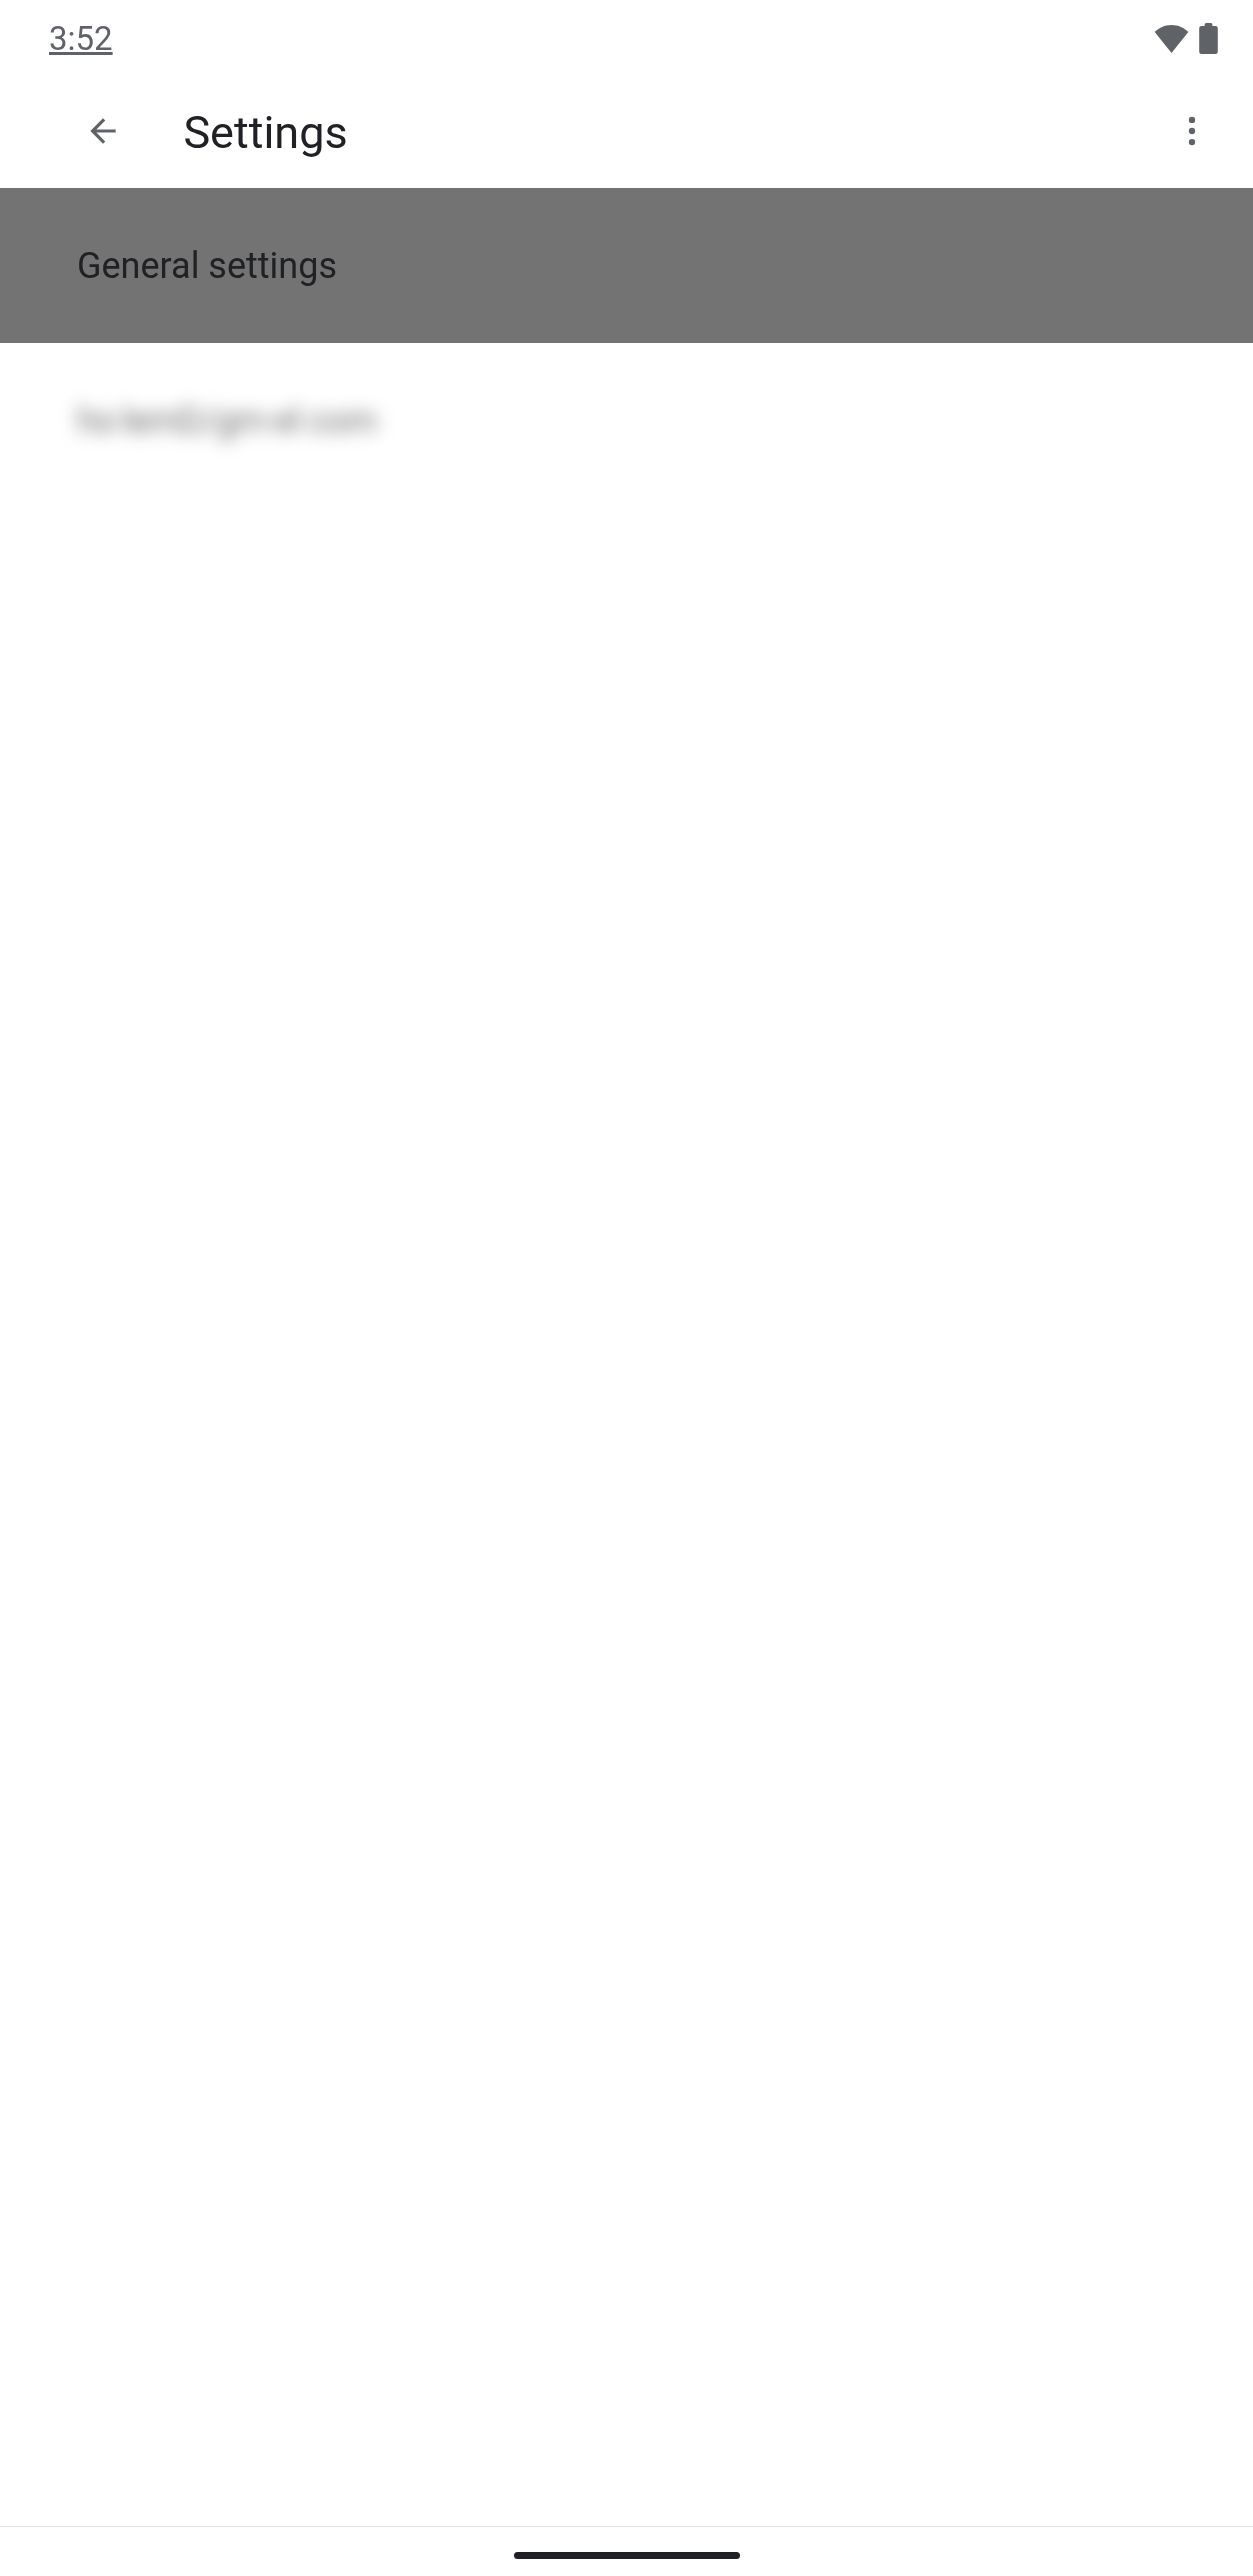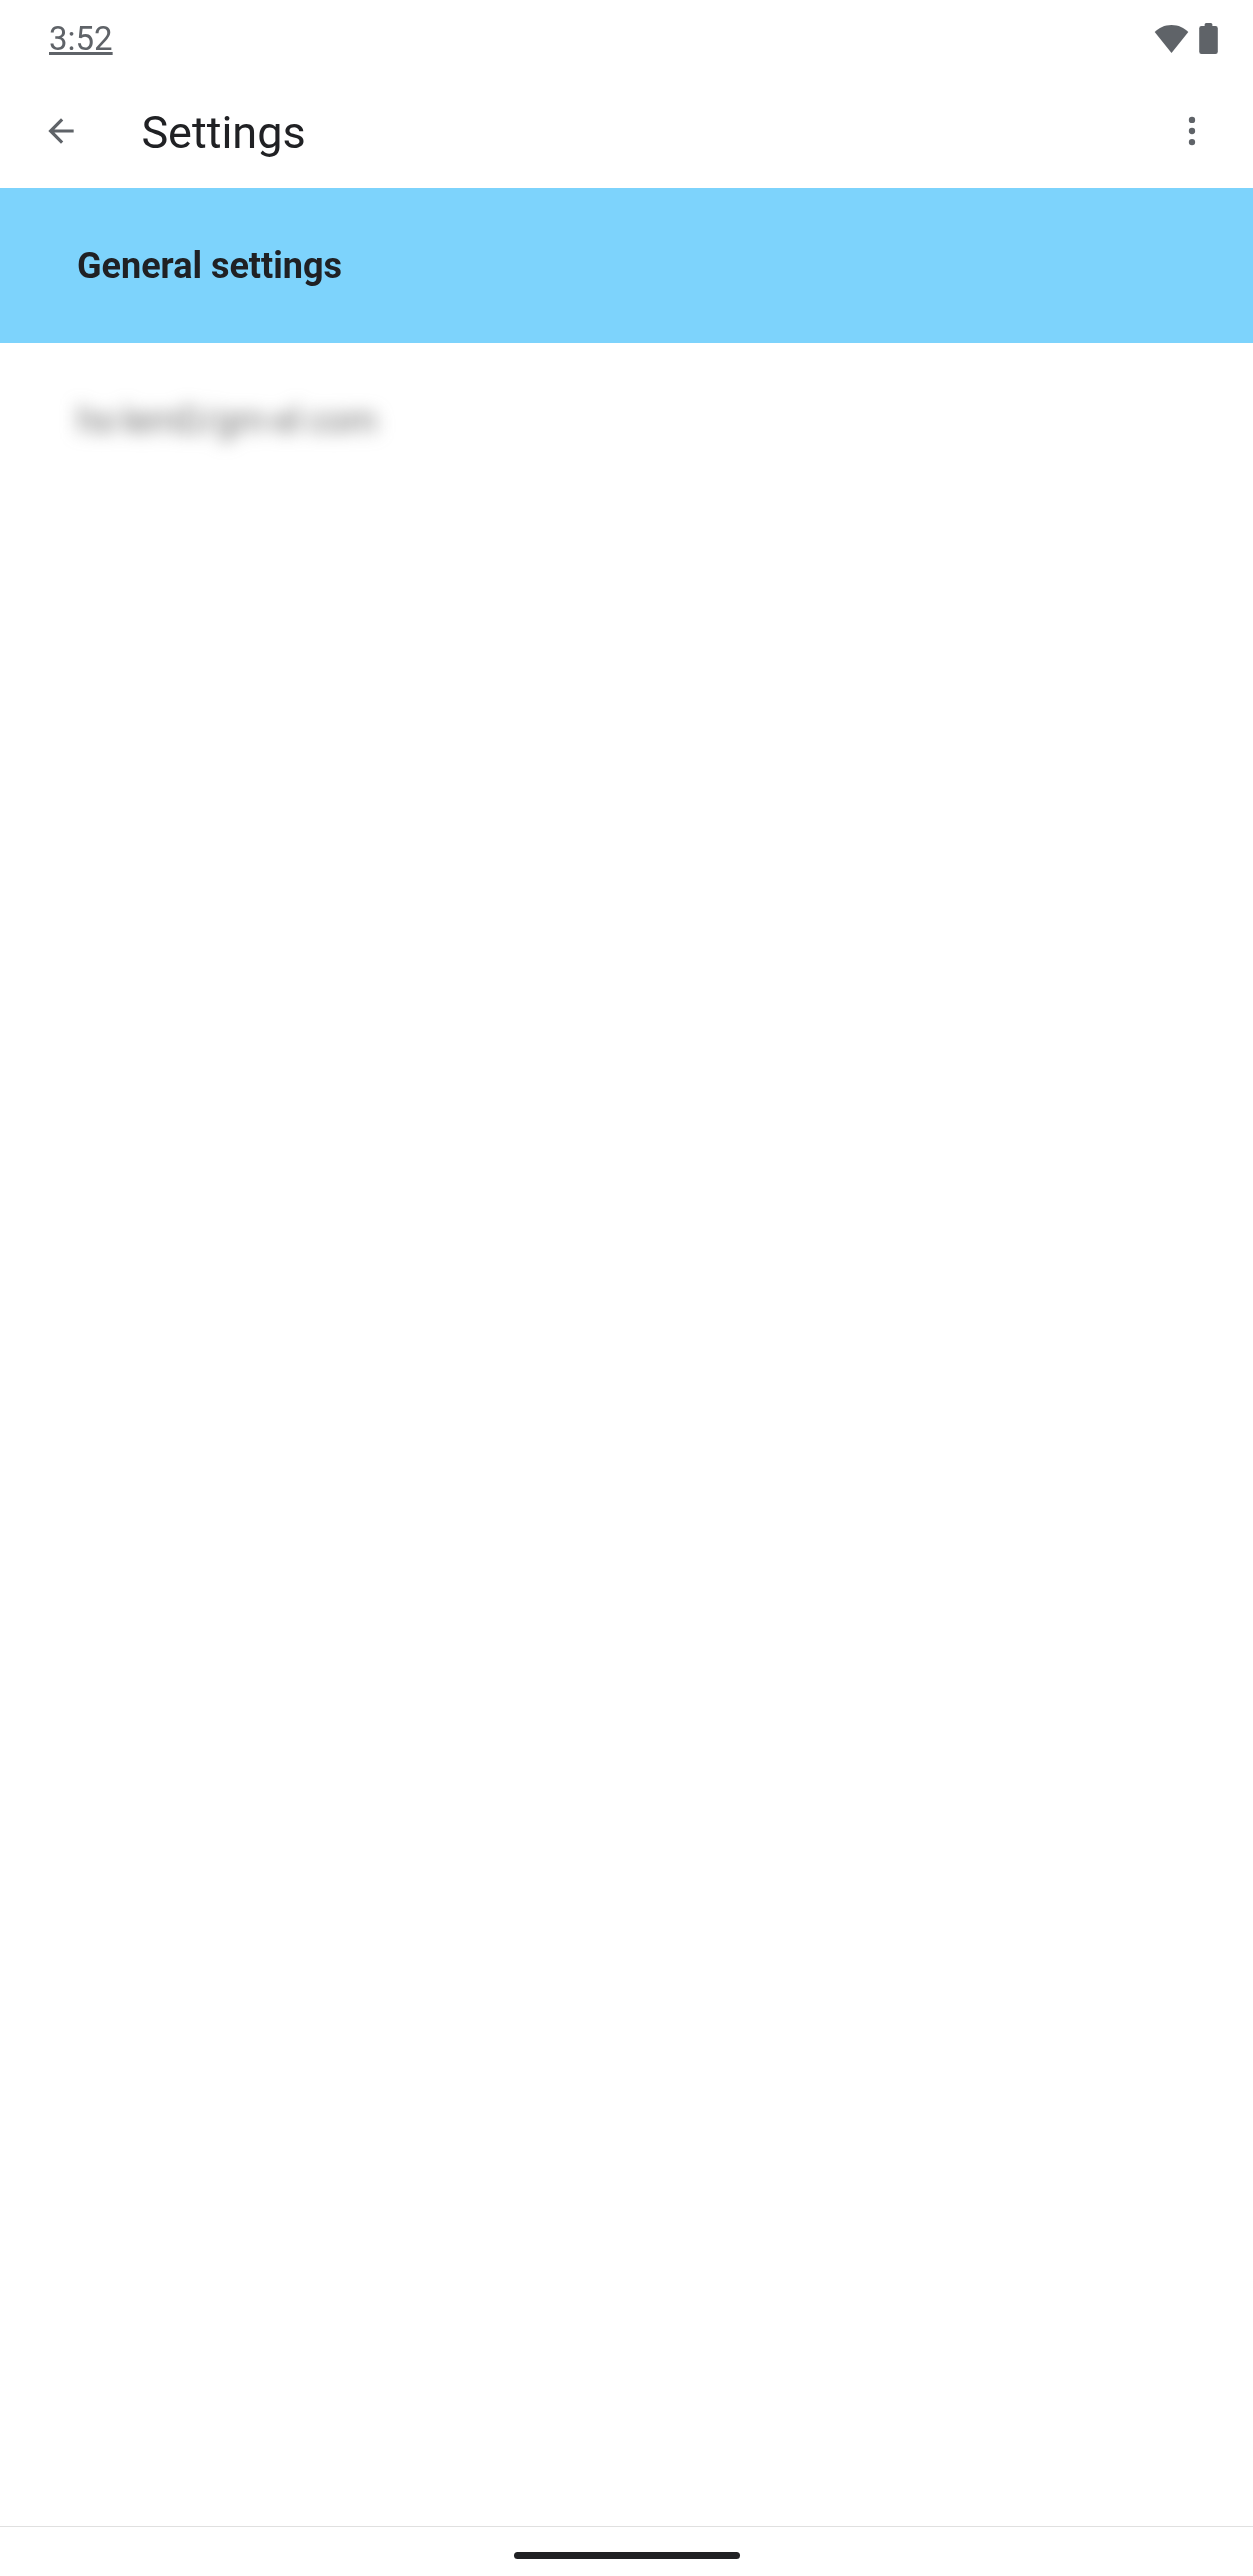--- a/index.html
+++ b/index.html
@@ -35,20 +35,21 @@
     .wifi-icon, .battery-icon {
       display: inline-flex;
     }
     .app-bar {
       height: 87px;
       display: flex;
       align-items: center;
       padding: 0 17.4px;
       background: #ffffff;
       margin-top: 12.2px;
+      margin-left: 42px;
     }
     .back-button {
       width: 87px;
       height: 87px;
       display: flex;
       align-items: center;
       justify-content: center;
       cursor: pointer;
     }
     .app-title {
@@ -73,22 +74,21 @@
       height: 155px;
       display: flex;
       align-items: center;
       padding: 0 77px;
       font-size: 36px;
       color: #202124;
       font-weight: 400;
       cursor: pointer;
     }
     .list-item.selected {
-      background: #7dd3fc;
-      font-weight: bold;
+      background: #737373;
     }
     .blurred-content {
       filter: blur(8.7px);
       -webkit-filter: blur(8.7px);
       color: #707070;
       font-size: 36px;
       letter-spacing: -0.9px;
     }
     .nav-bar {
       position: absolute;

